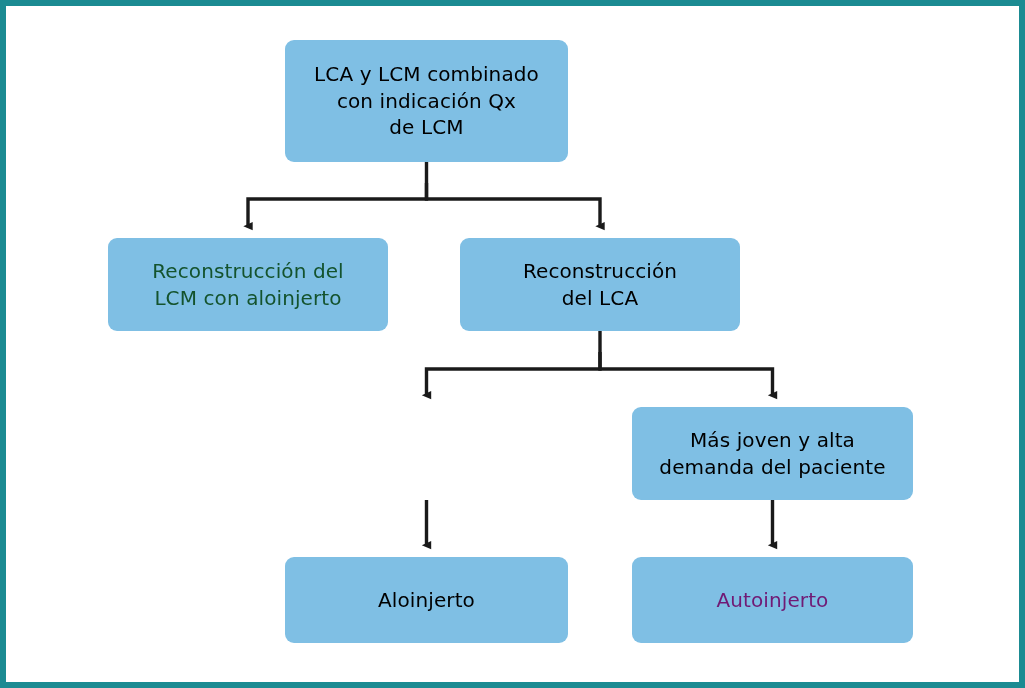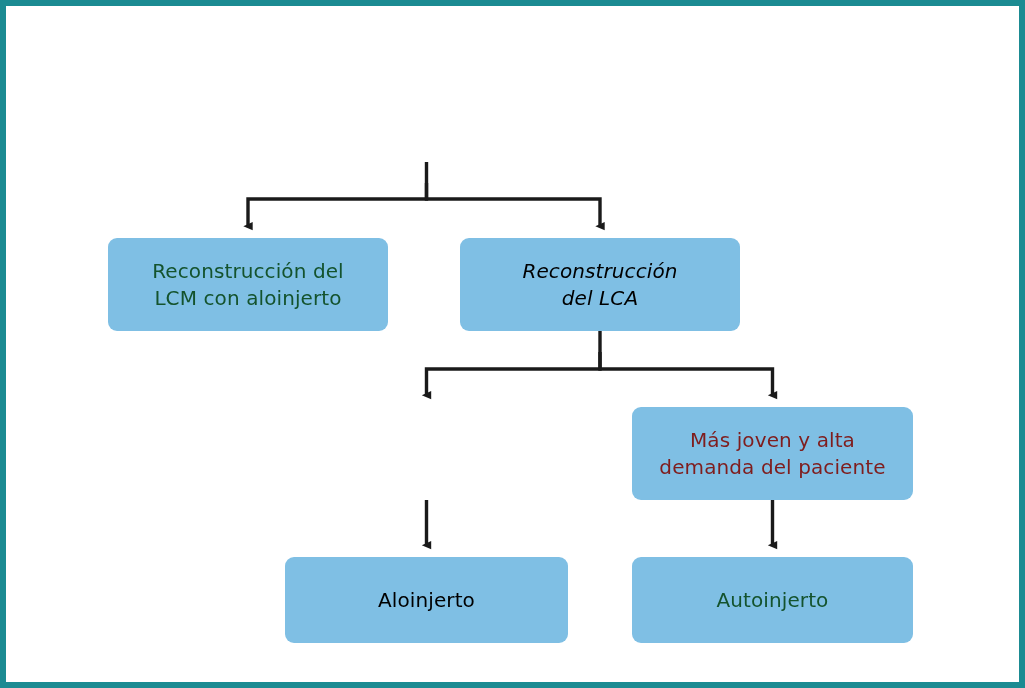--- a/index.html
+++ b/index.html
@@ -93,29 +93,32 @@
     </g>
 
     <g>
       <path d="M 426.5 500 L 426.5 545" fill="none" stroke="#1a1a1a" stroke-width="3.4" marker-end="url(#arrowhead)"></path>
     </g>
     <g>
       <path d="M 772.5 500 L 772.5 545" fill="none" stroke="#1a1a1a" stroke-width="3.4" marker-end="url(#arrowhead)"></path>
     </g>
   </svg>
 
+  <div class="node" id="node-root" style="left: 285px; top: 40px; width: 283px; height: 122px; background: rgb(127, 191, 228); color: rgb(0, 0, 0);">LCA y LCM combinado
+con indicación Qx
+de LCM</div>
 
   <div class="node" id="node-lcm-allograft" style="left: 108px; top: 238px; width: 280px; height: 93px; background: rgb(127, 191, 228); color: #14532d;">Reconstrucción del
 LCM con aloinjerto</div>
 
-  <div class="node" id="node-lca-recon" style="left: 460px; top: 238px; width: 280px; height: 93px; background: rgb(127, 191, 228); color: rgb(0, 0, 0); font-style: italic;">Reconstrucción
+  <div class="node" id="node-lca-recon" style="left: 460px; top: 238px; width: 280px; height: 93px; background: rgb(127, 191, 228); color: rgb(0, 0, 0);">Reconstrucción
 del LCA</div>
 
 
-  <div class="node" id="node-younger-high-demand" style="left: 632px; top: 407px; width: 281px; height: 93px; background: rgb(127, 191, 228); color: #7f1d1d; text-align: center;">Más joven y alta
+  <div class="node" id="node-younger-high-demand" style="left: 632px; top: 407px; width: 281px; height: 93px; background: rgb(127, 191, 228); color: #000000; text-align: center;">Más joven y alta
 demanda del paciente</div>
 
   <div class="node" id="node-allograft" style="left: 285px; top: 557px; width: 283px; height: 86px; background: rgb(127, 191, 228); color: rgb(0, 0, 0); text-align: center;">Aloinjerto</div>
 
-  <div class="node" id="node-autograft" style="left: 632px; top: 557px; width: 281px; height: 86px; background: rgb(127, 191, 228); color: #14532d;">Autoinjerto</div>
+  <div class="node" id="node-autograft" style="left: 632px; top: 557px; width: 281px; height: 86px; background: rgb(127, 191, 228); color: #701a75;">Autoinjerto</div>
 
   <div id="frame-border" style="border-color: rgb(27, 139, 146);"></div>
 </div>
 
 </body></html>

